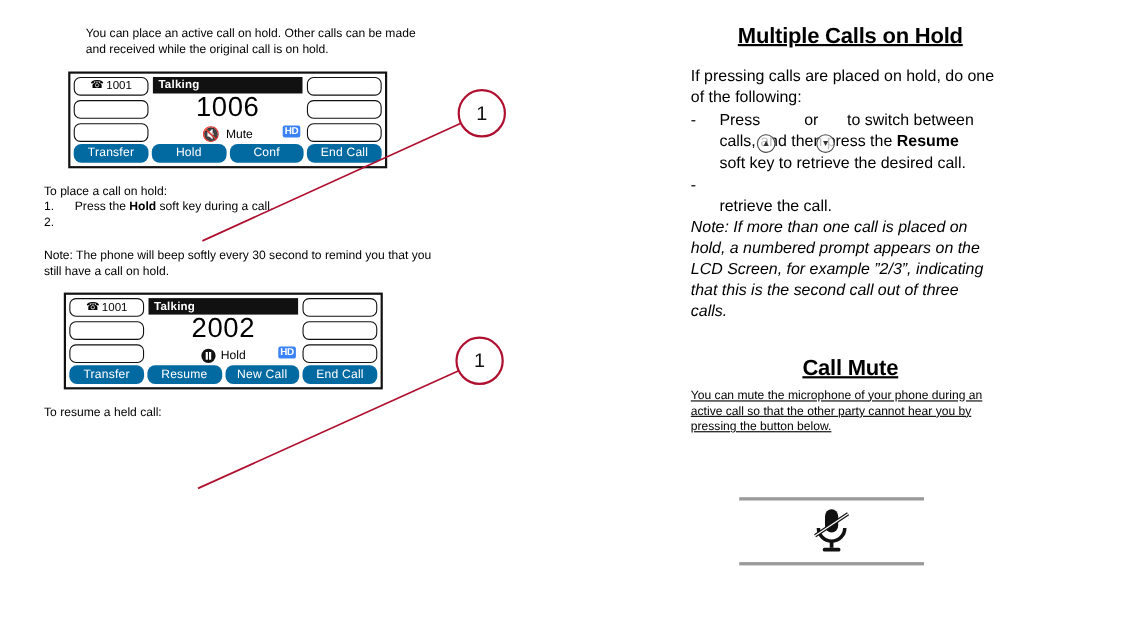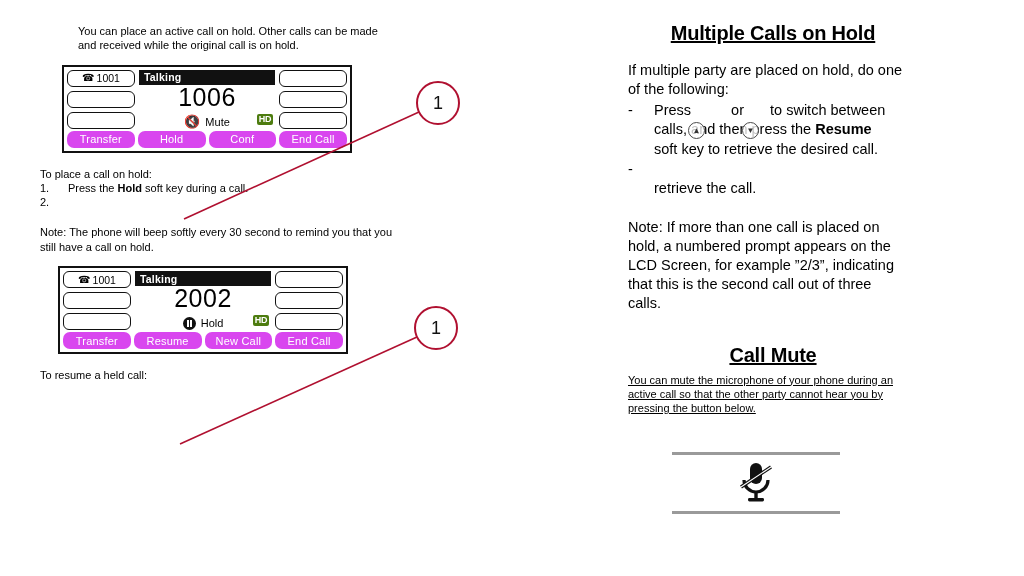--- a/index.html
+++ b/index.html
@@ -123,21 +123,21 @@
     display: flex;
     align-items: center;
     justify-content: center;
     gap: 5px;
     font-size: 11px;
   }
   .state-row .hd-badge {
     position: absolute;
     right: 2px;
     top: 1px;
-    background: #4d7c0f;
+    background: #3b82f6;
     color: #fff;
     font-size: 9px;
     font-weight: bold;
     border-radius: 2px;
     padding: 1px 2px;
     line-height: 1;
     letter-spacing: -0.4px;
   }
   .pause-ico {
     display: inline-block;
@@ -158,21 +158,21 @@
 
   .softkeys {
     position: absolute;
     left: 0; right: 0; bottom: 0px;
     height: 17px;
     display: flex;
     gap: 3px;
   }
   .softkey {
     flex: 1;
-    background: #d946ef;
+    background: #0369a1;
     color: #fff;
     border-radius: 7px;
     font-size: 11px;
     display: flex;
     align-items: center;
     justify-content: center;
     letter-spacing: 0.2px;
   }
 
   
@@ -339,21 +339,21 @@
 
   <div class="body-text" style="margin-top:14px;">
     <div>To resume a held call:</div>
   </div>
 </div>
 
 <div class="col" id="right-col">
 
   <div class="h-title">Multiple Calls on Hold</div>
 
-  <div class="small-text" style="margin-top:16px;">If multiple party are placed on hold, do one of the following:</div>
+  <div class="small-text" style="margin-top:16px;">If pressing calls are placed on hold, do one of the following:</div>
 
   <ul class="dash-list small-text" style="margin-top:2px;">
     <li>
       <span class="dash">-</span>
       <span style="position:relative;">
         <span>Press</span>
         <span style="display:inline-block;width:36px;"></span><span>or</span>
         <span style="display:inline-block;width:22px;"></span><span>to switch between</span><br>
         <span>calls, and then press the </span><b>Resume</b><br>
         <span>soft key to retrieve the desired call.</span>
@@ -368,21 +368,21 @@
     </li>
     <li style="margin-top:1px;">
       <span class="dash">-</span>
       <span>
         <br>
         <span>retrieve the call.</span>
       </span>
     </li>
   </ul>
 
-  <div class="small-text" style="margin-top:20px; width:272px;">Note:  If more than one call is placed on hold, a numbered prompt appears on the LCD Screen, for example ”2/3”, indicating that this is the second call out of three calls.</div>
+  <div class="small-text" style="width:272px;font-style:italic;">Note:  If more than one call is placed on hold, a numbered prompt appears on the LCD Screen, for example ”2/3”, indicating that this is the second call out of three calls.</div>
 
   <div class="h-title" style="margin-top:30px;">Call Mute</div>
 
   <div class="body-text" style="margin-top:6px; width:280px;text-decoration:underline;">You can mute the microphone of your phone during an active call so that the other party cannot hear you by pressing the button below.</div>
 </div>
 
 <div id="mute-button-graphic">
   <div class="mute-rule top"></div>
   <div class="mute-glyph">
     <svg width="42" height="46" viewBox="0 0 42 46">

